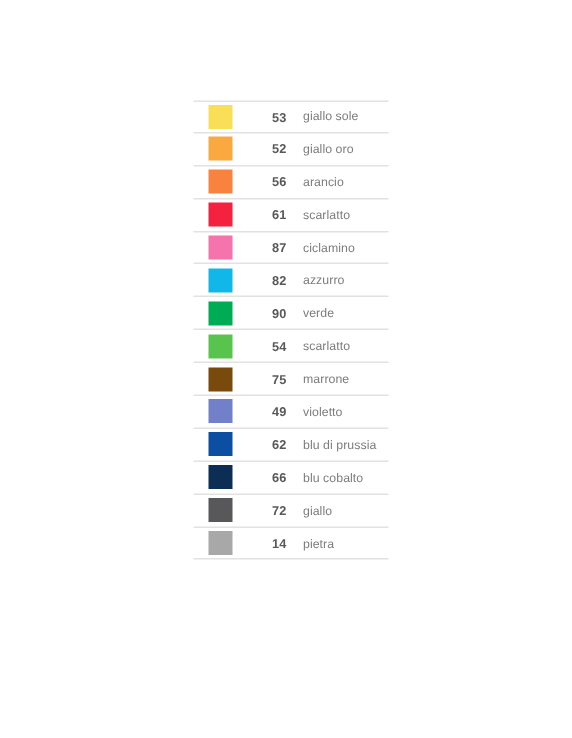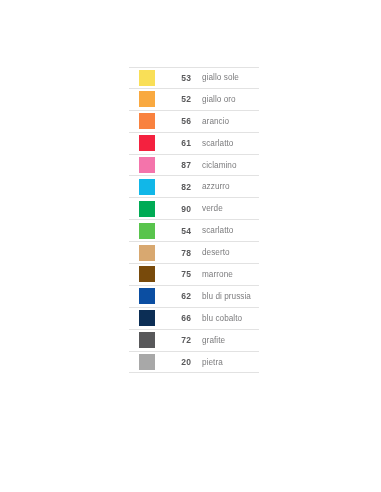--- a/index.html
+++ b/index.html
@@ -114,53 +114,53 @@
     </div>
     <div class="color-row">
       <div class="swatch-cell">
         <span class="swatch" style="background-color: rgb(89, 196, 77);"></span>
       </div>
       <div class="code-cell">54</div>
       <div class="name-cell">scarlatto</div>
     </div>
     <div class="color-row">
       <div class="swatch-cell">
-        <span class="swatch" style="background-color: rgb(216, 168, 112);"></span>
-      </div>
-      <div class="code-cell">78</div>
-      <div class="name-cell">deserto</div>
-    </div>
-    <div class="color-row">
-      <div class="swatch-cell">
         <span class="swatch" style="background-color: rgb(120, 74, 11);"></span>
       </div>
       <div class="code-cell">75</div>
       <div class="name-cell">marrone</div>
+    </div>
+    <div class="color-row">
+      <div class="swatch-cell">
+        <span class="swatch" style="background-color: rgb(113, 128, 200);"></span>
+      </div>
+      <div class="code-cell">49</div>
+      <div class="name-cell">violetto</div>
     </div>
     <div class="color-row">
       <div class="swatch-cell">
         <span class="swatch" style="background-color: rgb(11, 78, 162);"></span>
       </div>
       <div class="code-cell">62</div>
       <div class="name-cell">blu di prussia</div>
     </div>
     <div class="color-row">
       <div class="swatch-cell">
         <span class="swatch" style="background-color: rgb(12, 46, 85);"></span>
       </div>
       <div class="code-cell">66</div>
       <div class="name-cell">blu cobalto</div>
     </div>
     <div class="color-row">
       <div class="swatch-cell">
         <span class="swatch" style="background-color: rgb(88, 88, 90);"></span>
       </div>
       <div class="code-cell">72</div>
-      <div class="name-cell">grafite</div>
+      <div class="name-cell">giallo</div>
     </div>
     <div class="color-row">
       <div class="swatch-cell">
         <span class="swatch" style="background-color: rgb(168, 168, 168);"></span>
       </div>
-      <div class="code-cell">20</div>
+      <div class="code-cell">14</div>
       <div class="name-cell">pietra</div>
     </div>
   </div>
 
 </body></html>

